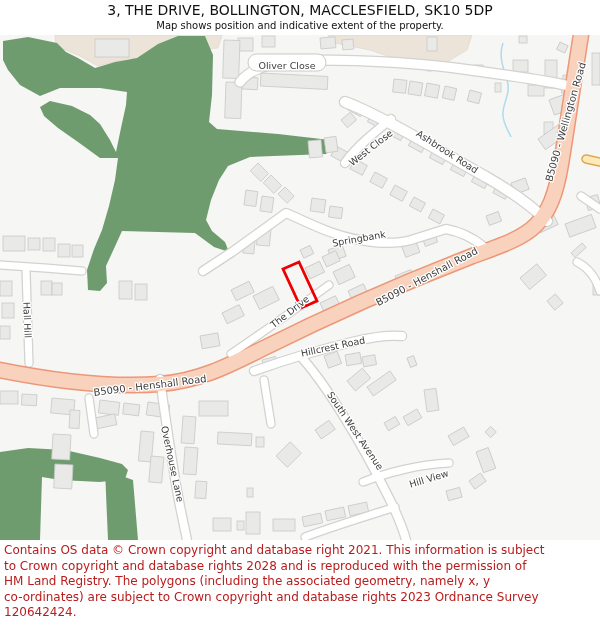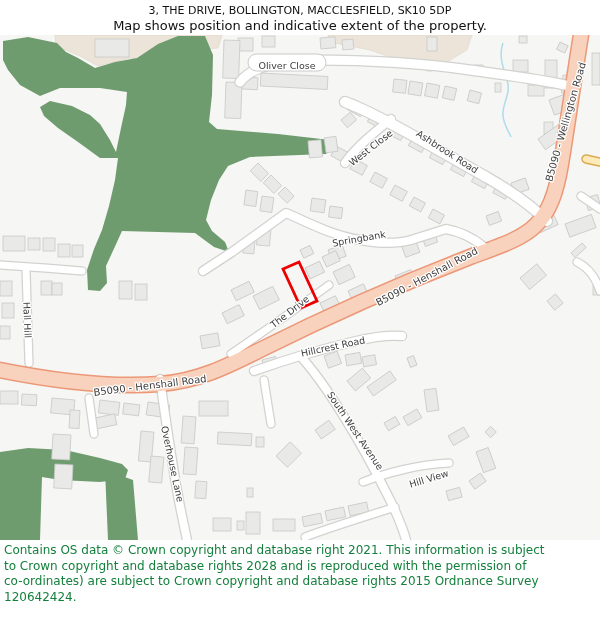--- a/index.html
+++ b/index.html
@@ -1,30 +1,30 @@
 <!DOCTYPE html>
 <html><head>
 <meta charset="utf-8">
 <style>
   html,body{margin:0;padding:0;background:#ffffff;}
   body{width:600px;height:625px;overflow:hidden;font-family:"DejaVu Sans",sans-serif;}
   .header{height:35px;text-align:center;color:#111;}
-  .header .title{padding-top:3px;font-size:11px;line-height:15px;}
-  .header .subtitle{font-size:13px;line-height:15px;}
+  .header .title{padding-top:3px;font-size:14px;line-height:15px;}
+  .header .subtitle{font-size:10px;line-height:15px;}
   .map-wrap{width:600px;height:505px;position:relative;background:#3b82f6;}
   svg{display:block;}
   .beige{fill:#ece4d8;stroke:#ddd4c4;stroke-width:.6;}
   .green{fill:#6f9c6f;}
   .stream{fill:none;stroke:#aedcec;stroke-width:1.5;}
   .bubble{fill:#ffffff;stroke:#c9c9c7;stroke-width:1;}
   .marker{fill:none;stroke:#ee0000;stroke-width:2.8;stroke-linejoin:miter;}
   .lbl{font-family:"DejaVu Sans",sans-serif;font-size:9.5px;fill:#3d3d3d;text-anchor:middle;
        paint-order:stroke;stroke:#ffffff;stroke-width:2.6px;stroke-linejoin:round;}
   .lbl-lg{font-size:10px;}
-  .footer{color:#15803d;font-size:12px;line-height:15.6px;padding:3px 4px 0 4px;}
+  .footer{color:#b91c1c;font-size:12px;line-height:15.6px;padding:3px 4px 0 4px;}
 </style>
 </head>
 <body>
 
 <div class="header">
   <div class="title">3, THE DRIVE, BOLLINGTON, MACCLESFIELD, SK10 5DP</div>
   <div class="subtitle">Map shows position and indicative extent of the property.</div>
 </div>
 
 <div class="map-wrap">
@@ -241,15 +241,16 @@
     <text class="lbl" x="429" y="482" transform="rotate(-17 429 479)">Hill View</text>
     <text class="lbl" x="172" y="467" transform="rotate(78 172 464)">Overhouse Lane</text>
     <text class="lbl" x="27" y="323" transform="rotate(88 27 320)">Hall Hill</text>
   </g>
 </svg>
 </div>
 
 <div class="footer">
   <div>Contains OS data © Crown copyright and database right 2021. This information is subject</div>
   <div>to Crown copyright and database rights 2028 and is reproduced with the permission of</div>
-  <div>co-ordinates) are subject to Crown copyright and database rights 2015 Ordnance Survey</div>
+  <div>HM Land Registry. The polygons (including the associated geometry, namely x, y</div>
+  <div>co-ordinates) are subject to Crown copyright and database rights 2023 Ordnance Survey</div>
   <div>120642424.</div>
 </div>
 
 </body></html>

